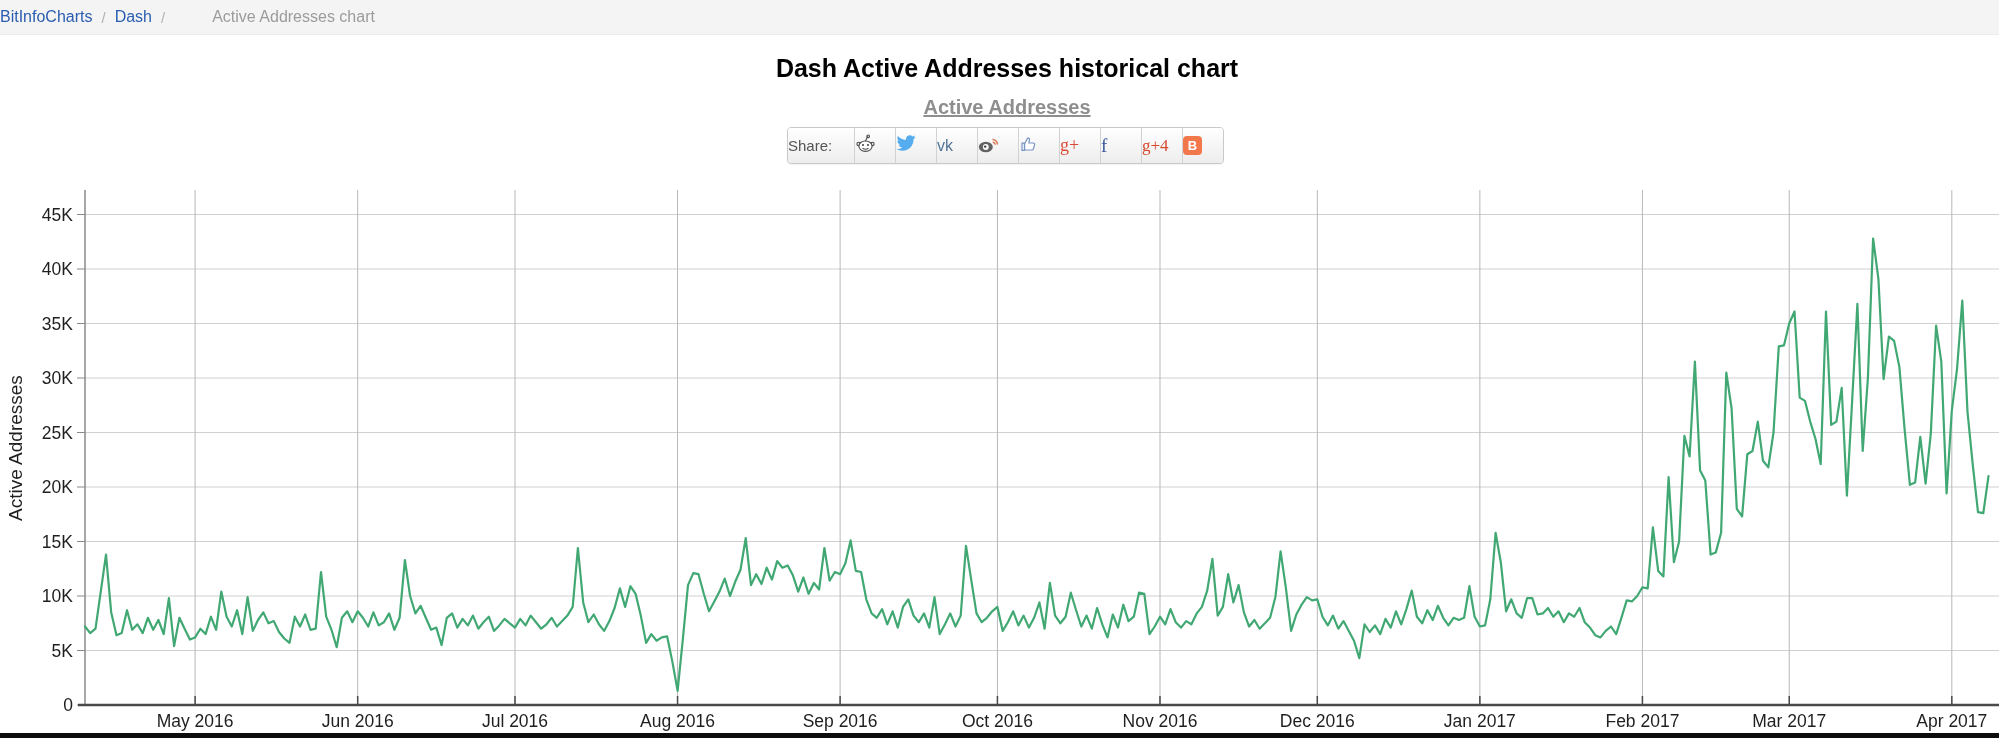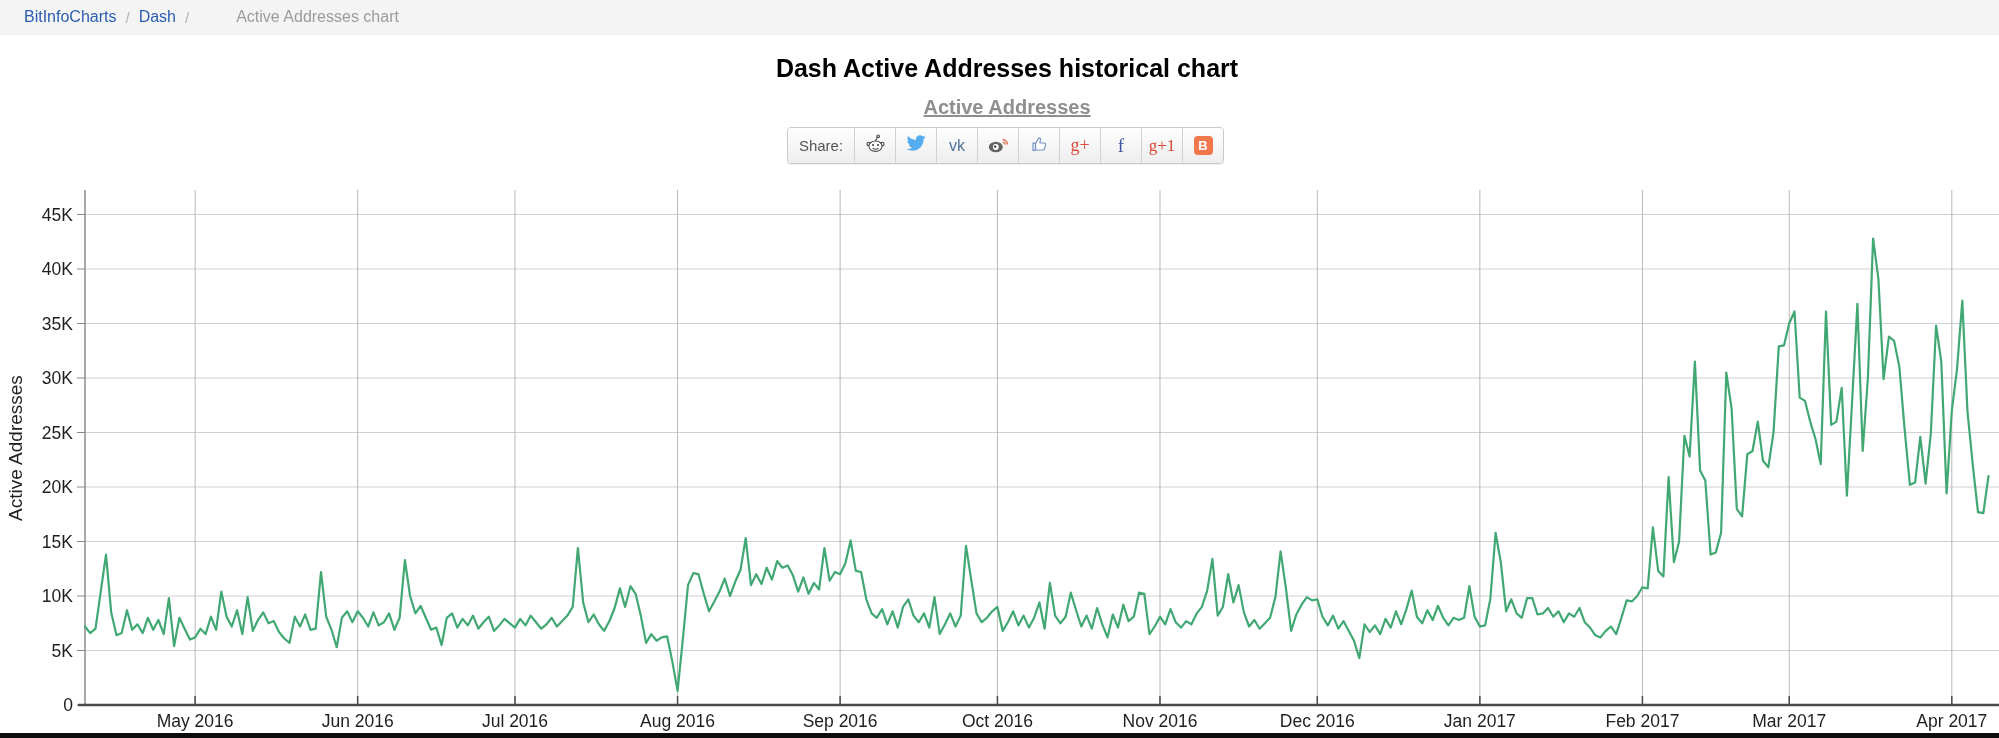--- a/index.html
+++ b/index.html
@@ -1,32 +1,32 @@
 <!DOCTYPE html>
 <html><head>
 <meta charset="utf-8">
 <style>
   html,body{margin:0;padding:0;background:#fff;}
   body{font-family:"Liberation Sans", sans-serif; width:1999px; height:738px; overflow:hidden;}
   #page{position:relative; width:1999px; height:738px; background:#fff;}
 
   
-  #crumbbar{position:absolute; left:0; top:0; width:100%; height:35px; background:#f4f4f4; border-bottom:1px solid #ececec; display:flex; align-items:center; padding-left:24px; box-sizing:border-box;}
+  #crumbbar{position:absolute; left:0; top:0; width:100%; height:35px; background:#f4f4f4; border-bottom:1px solid #ececec; display:flex; align-items:center; padding-left:0; box-sizing:border-box;}
   #crumbbar a{color:#2a5db0; text-decoration:none; font-size:16px; cursor:pointer;}
   #crumbbar .sep{color:#b3b3b3; font-size:15px; margin:0 9px;}
   #crumbbar .current{color:#9b9b9b; font-size:16px;margin-left:38px;}
 
   
   #page-title{position:absolute; left:0; top:54px; width:2014px; text-align:center; font-size:25px; font-weight:bold; color:#000;}
   #subtitle-wrap{position:absolute; left:0; top:96px; width:2014px; text-align:center;}
   #subtitle-wrap a{font-size:20px; font-weight:bold; color:#8e8e8e; text-decoration:underline; cursor:pointer;}
 
   
   #sharebar{position:absolute; left:787px; top:127px; height:35px; display:inline-flex; border:1px solid #c9c9c9; border-radius:4px; overflow:hidden; background:#fff; box-shadow:0 1px 1px rgba(0,0,0,0.05);}
-  .share-cell{height:35px; display:flex; align-items:center; justify-content:center; background:linear-gradient(#ffffff,#ededed); border-left:1px solid #d2d2d2; box-sizing:border-box; cursor:pointer;}
+  .share-cell{height:35px; display:flex; align-items:center; justify-content:flex-start; background:linear-gradient(#ffffff,#ededed); border-left:1px solid #d2d2d2; box-sizing:border-box; cursor:pointer;}
   .share-cell:first-child{border-left:none; width:66px; cursor:default;}
   .share-cell.icon{width:41px;}
   #share-label{font-size:15px; color:#555;}
   .txt-ico{font-weight:normal;}
   .blogger-chip{width:19px; height:19px; background:#f2784b; border-radius:4px; color:#fff; font-size:13px; font-weight:bold; display:flex; align-items:center; justify-content:center;}
 
   
   #chart-svg{position:absolute; left:0; top:150px;}
   #bottom-strip{position:absolute; left:0; top:733px; width:100%; height:5px; background:#0d0d0d;}
   text{font-family:"Liberation Sans", sans-serif;}
@@ -110,21 +110,21 @@
 
     <div class="share-cell icon">
       <span class="txt-ico" style="color:#dd4b39; font-size:18px; font-family:'Liberation Serif',serif;">g+</span>
     </div>
 
     <div class="share-cell icon">
       <span class="txt-ico" style="color:#39579a; font-size:19px; font-family:'Liberation Serif',serif;">f</span>
     </div>
 
     <div class="share-cell icon">
-      <span class="txt-ico" style="color:#d6492f; font-size:17px; font-family:'Liberation Serif',serif;">g+1</span>
+      <span class="txt-ico" style="color:#d6492f; font-size:17px; font-family:'Liberation Serif',serif;">g+4</span>
     </div>
 
     <div class="share-cell icon">
       <span class="blogger-chip">B</span>
     </div>
   </div>
 
   <svg id="chart-svg" width="1999" height="588">
     <g id="grid-layer">
         <line x1="77" y1="555" x2="85" y2="555" stroke="#8a8a8a" stroke-width="1"></line>

